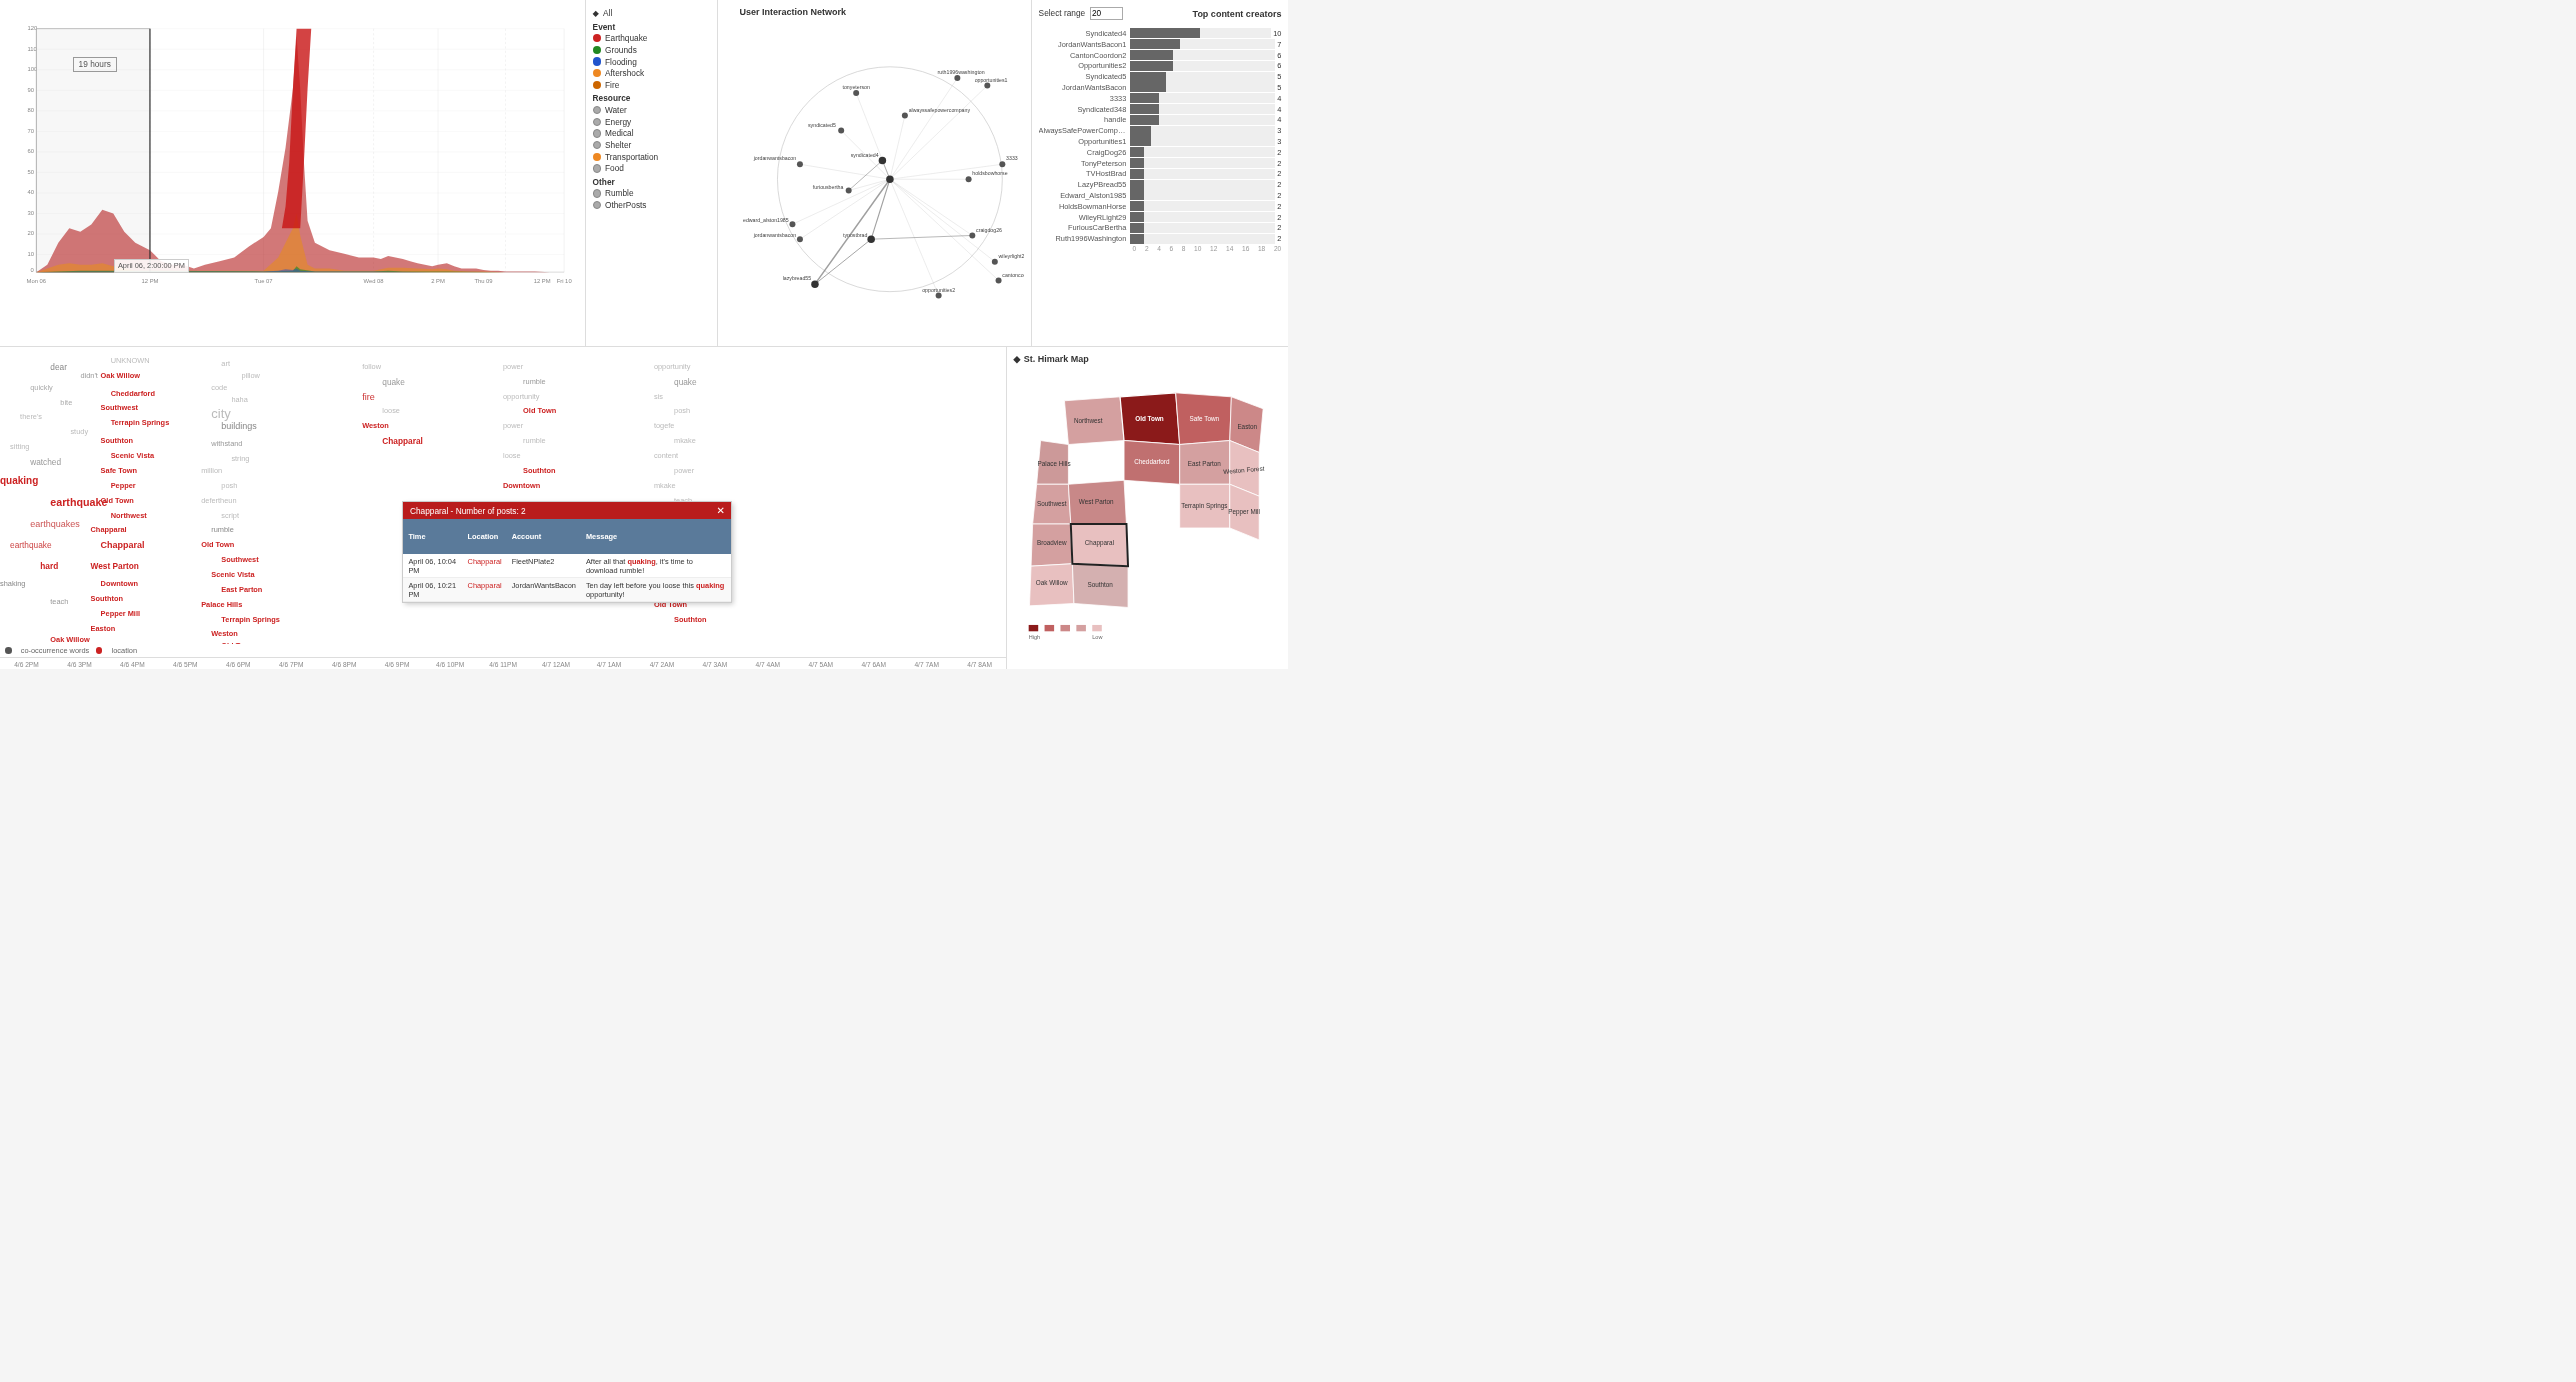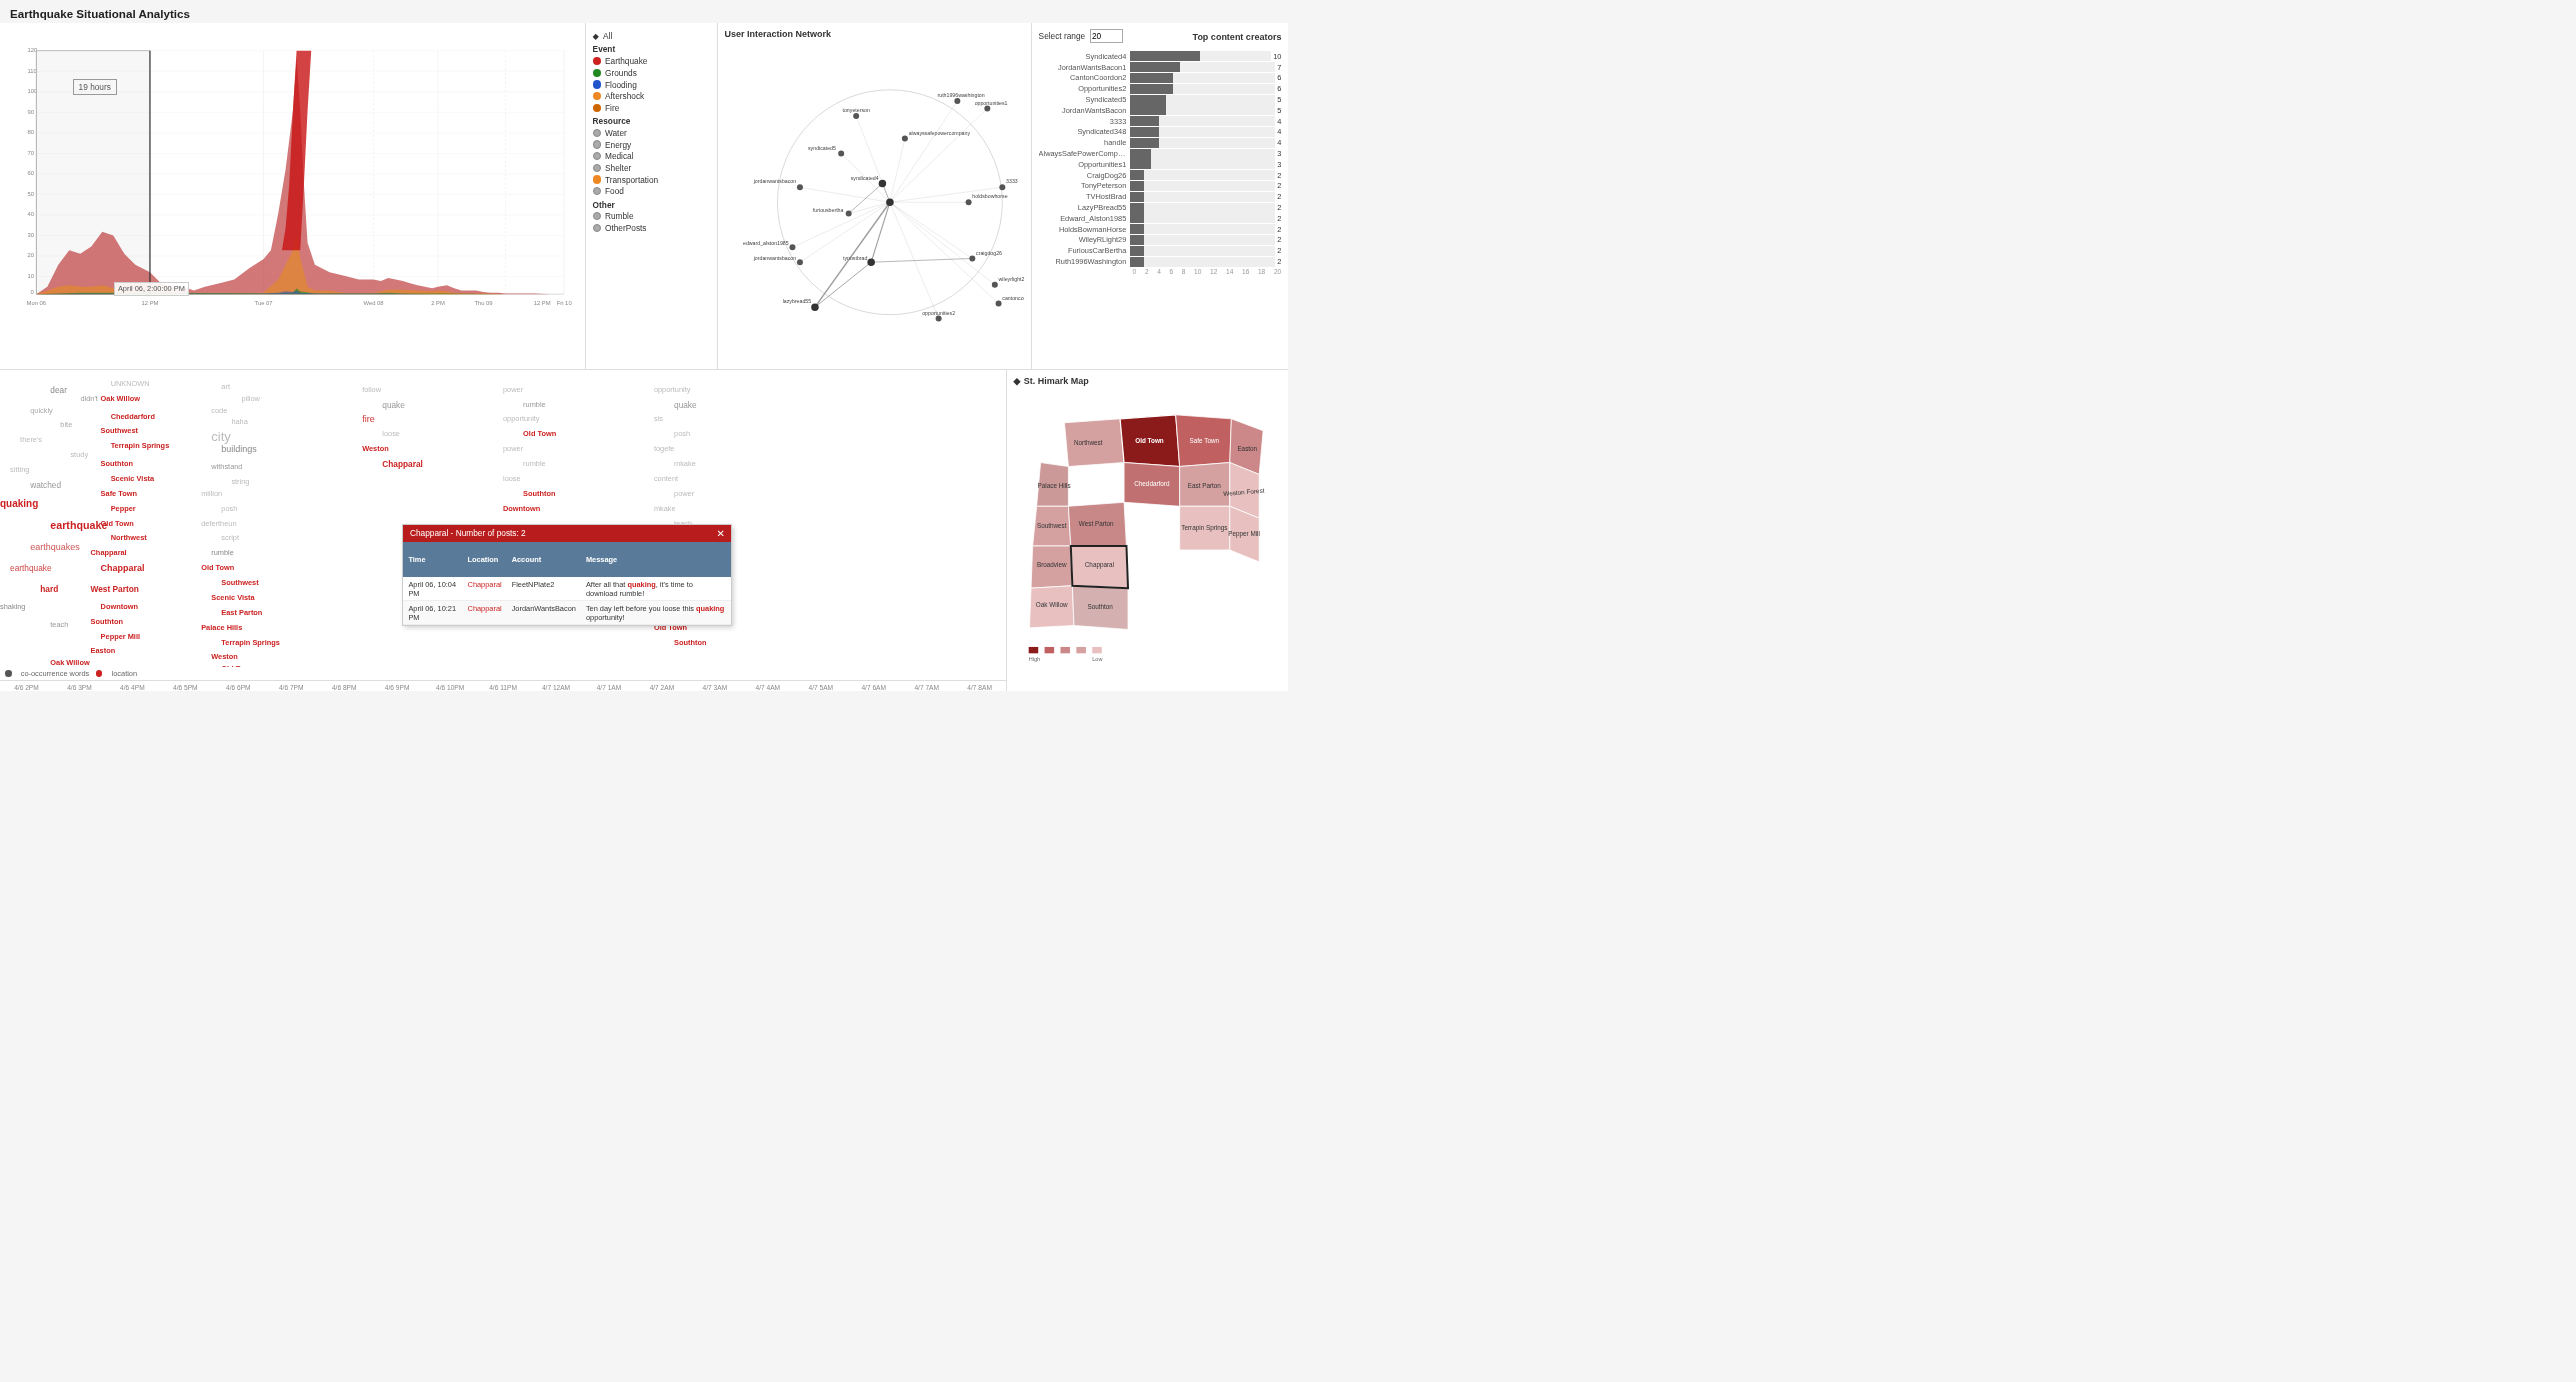--- a/index.html
+++ b/index.html
@@ -21,21 +21,21 @@
     .chart-tooltip { position: absolute; bottom: 25px; left: 50px; font-size: 7.4px; color: #666; }
     
     
     .legend-panel { width: 132px; background: white; border-right: 0.8px solid #ddd; padding: 6.6px; font-size: 8.3px; }
     .legend-item { display: flex; align-items: center; gap: 4.1px; margin: 1.7px 0; cursor: pointer; }
     .legend-dot { width: 8.3px; height: 8.3px; border-radius: 50%; flex-shrink: 0; }
     .legend-section { font-weight: bold; margin-top: 3.3px; display: flex; align-items: center; gap: 3.3px; }
     
     
     .network-panel { width: 314px; background: white; border-right: 0.8px solid #ddd; padding: 6.6px; }
-    .network-title { font-size: 9px; font-weight: bold; margin-bottom: 3.3px; }
+    .network-title { font-size: 9px; font-weight: bold; margin-bottom: 3.3px; margin-left: 15px; }
     .network-svg { width: 100%; height: 281px; }
     
     
     .creators-panel { width: 256px; background: white; padding: 6.6px; }
     .creators-title { font-size: 9px; font-weight: bold; text-align: right; margin-bottom: 3.3px; }
     .creators-controls { display: flex; align-items: center; gap: 5px; margin-bottom: 5px; font-size: 8.3px; }
     
     .bar-chart-row { display: flex; align-items: center; margin: 0.8px 0; font-size: 7.4px; }
     .bar-label { width: 91px; text-align: right; padding-right: 3.3px; overflow: hidden; text-overflow: ellipsis; white-space: nowrap; color: #555; }
     .bar-track { flex: 1; height: 10px; background: #eee; position: relative; }
@@ -68,21 +68,20 @@
     .map-panel { width: 281px; background: white; padding: 6.6px; position: relative; }
     .map-title { font-size: 9px; font-weight: bold; margin-bottom: 5px; display: flex; align-items: center; gap: 3.3px; }
     .map-svg { width: 100%; height: calc(100% - 23px); }
     
     input[type=number] { width: 33px; border: 0.8px solid #aaa; font-size: 8.3px; padding: 0.8px; }
   </style>
 </head>
 <body>
 
 <div>
-  <div class="app-title">Earthquake Situational Analytics</div>
 
   <div class="main-layout">
     <div class="top-row">
 
       <div class="chart-panel">
         <div style="position:relative;">
           <div class="chart-annotation">19 hours</div>
           <svg class="chart-svg" viewBox="0 0 780 360" style="height:281px;font-size:11px">
 
             <text x="28" y="20" font-size="8" fill="#888">120</text>

